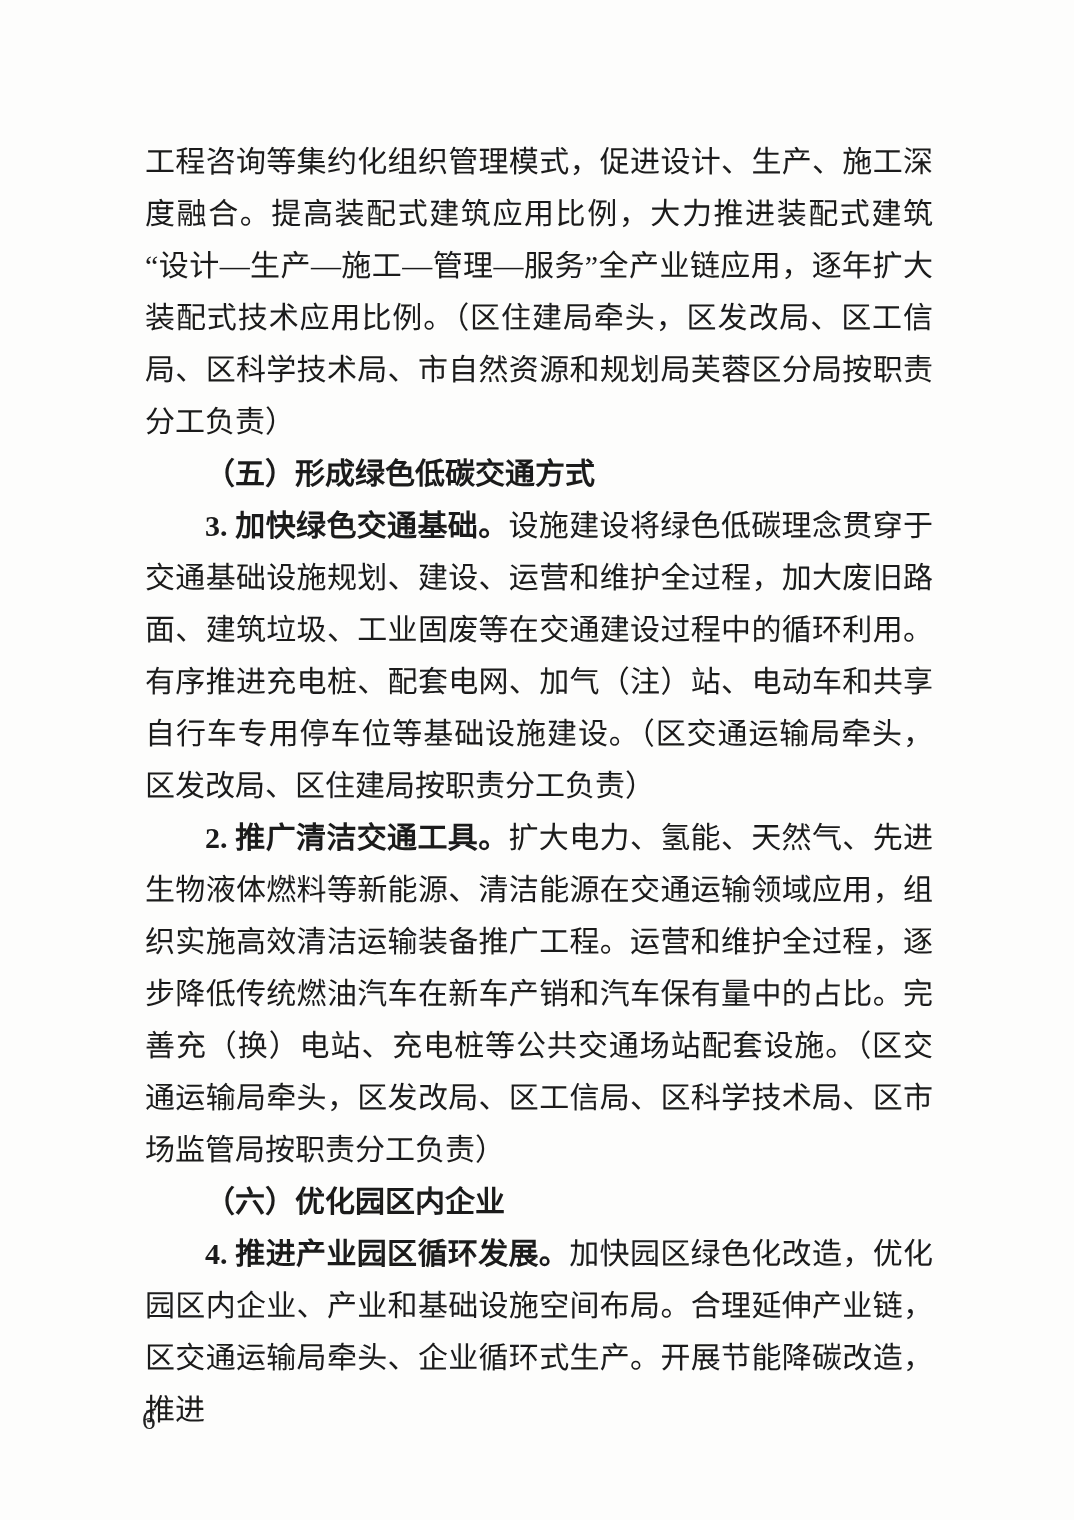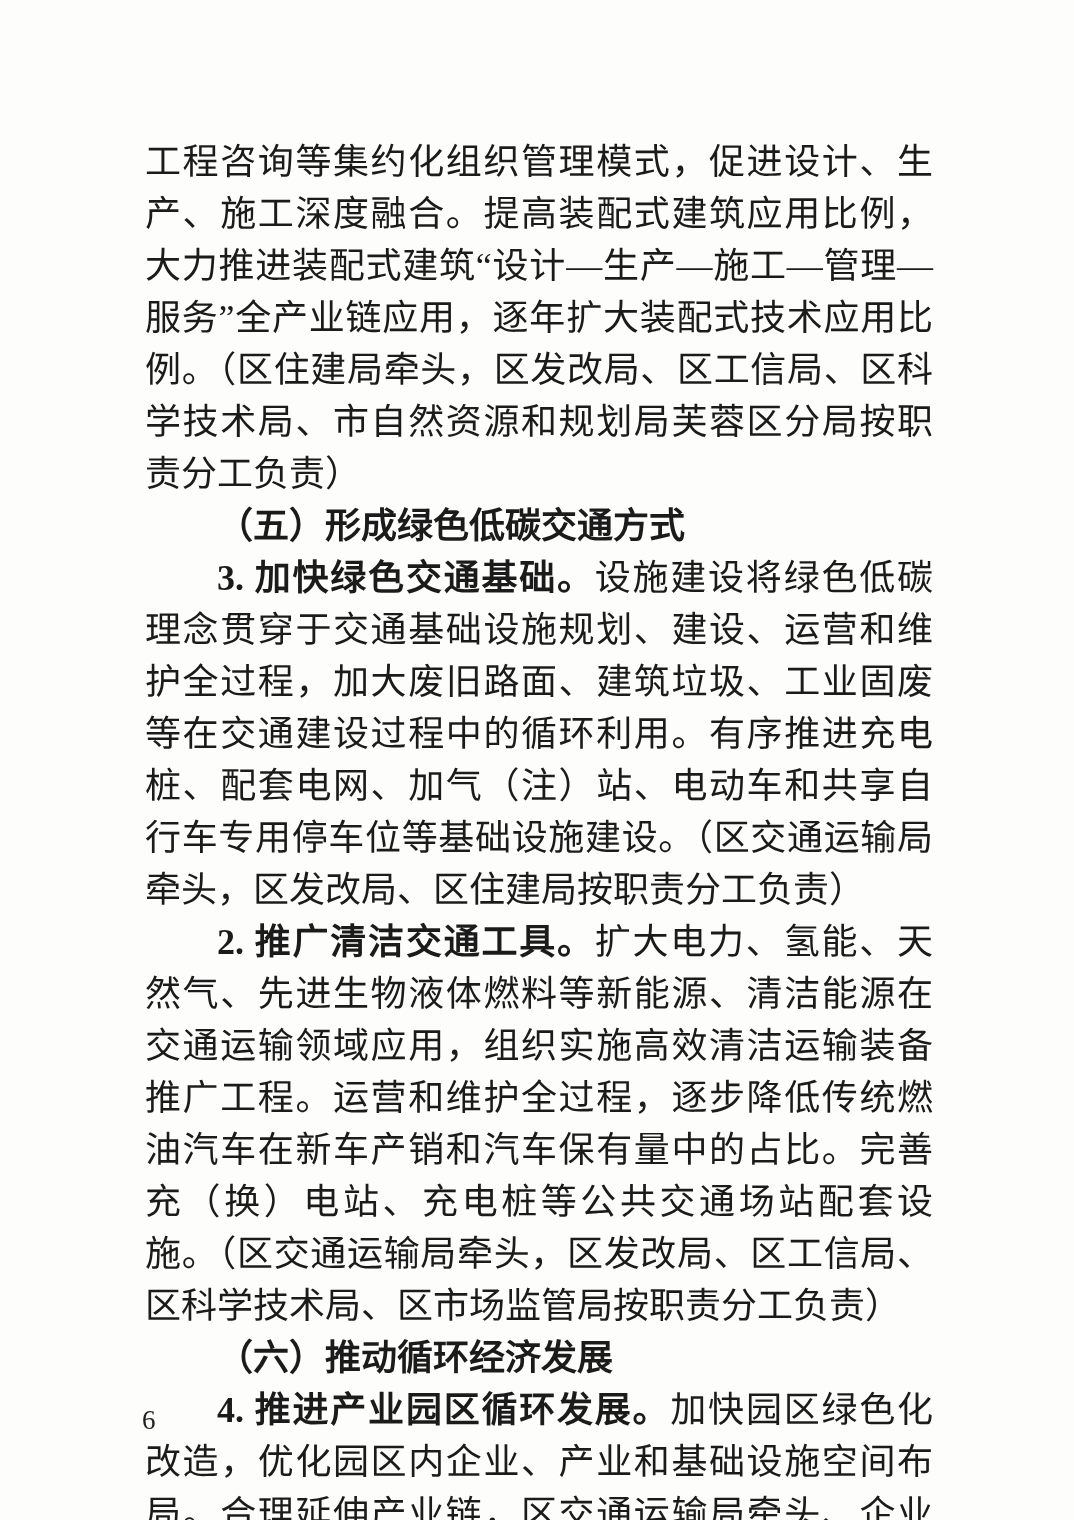--- a/index.html
+++ b/index.html
@@ -16,21 +16,21 @@
     overflow: hidden;
   }
   .body-text {
     position: absolute;
     left: 145px;
     top: 136px;
     width: 788px;
   }
   .para {
     margin: 0;
-    font-size: 36px;
+    font-size: 30px;
     line-height: 52px;
     text-align: justify;
     text-justify: inter-character;
     word-break: break-all;
   }
   .para.indent {
     text-indent: 2em;
   }
   .bold {
     font-weight: bold;
@@ -51,20 +51,20 @@
   <main class="body-text">
 
     <p class="para"><span>工程咨询等集约化组织管理模式，促进设计、生产、施工深度融合。提高装配式建筑应用比例，大力推进装配式建筑“设计—生产—施工—管理—服务”全产业链应用，逐年扩大装配式技术应用比例。（区住建局牵头，区发改局、区工信局、区科学技术局、市自然资源和规划局芙蓉区分局按职责分工负责）</span></p>
 
     <p class="para indent"><span class="bold">（五）形成绿色低碳交通方式</span></p>
 
     <p class="para indent"><span class="bold">3. 加快绿色交通基础。</span><span>设施建设将绿色低碳理念贯穿于交通基础设施规划、建设、运营和维护全过程，加大废旧路面、建筑垃圾、工业固废等在交通建设过程中的循环利用。有序推进充电桩、配套电网、加气（注）站、电动车和共享自行车专用停车位等基础设施建设。（区交通运输局牵头，区发改局、区住建局按职责分工负责）</span></p>
 
     <p class="para indent"><span class="bold">2. 推广清洁交通工具。</span><span>扩大电力、氢能、天然气、先进生物液体燃料等新能源、清洁能源在交通运输领域应用，组织实施高效清洁运输装备推广工程。运营和维护全过程，逐步降低传统燃油汽车在新车产销和汽车保有量中的占比。完善充（换）电站、充电桩等公共交通场站配套设施。（区交通运输局牵头，区发改局、区工信局、区科学技术局、区市场监管局按职责分工负责）</span></p>
 
-    <p class="para indent"><span class="bold">（六）推动循环经济发展</span></p>
+    <p class="para indent"><span class="bold">（六）优化园区内企业</span></p>
 
     <p class="para indent"><span class="bold">4. 推进产业园区循环发展。</span><span>加快园区绿色化改造，优化园区内企业、产业和基础设施空间布局。合理延伸产业链，区交通运输局牵头、企业循环式生产。开展节能降碳改造，推进</span></p>
 
   </main>
 
   <div class="page-number">6</div>
 </div>
 
 </body></html>

